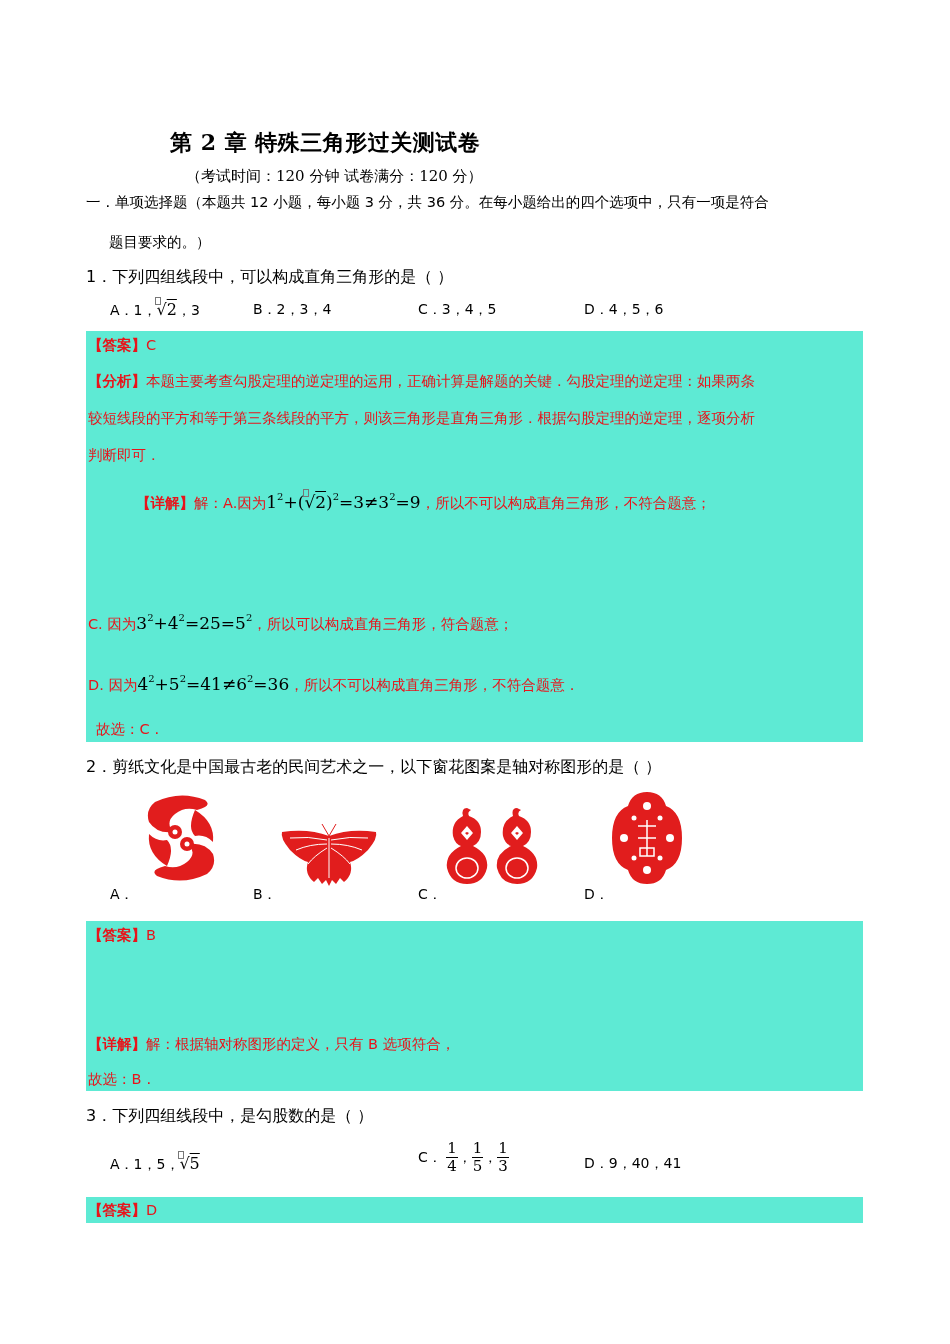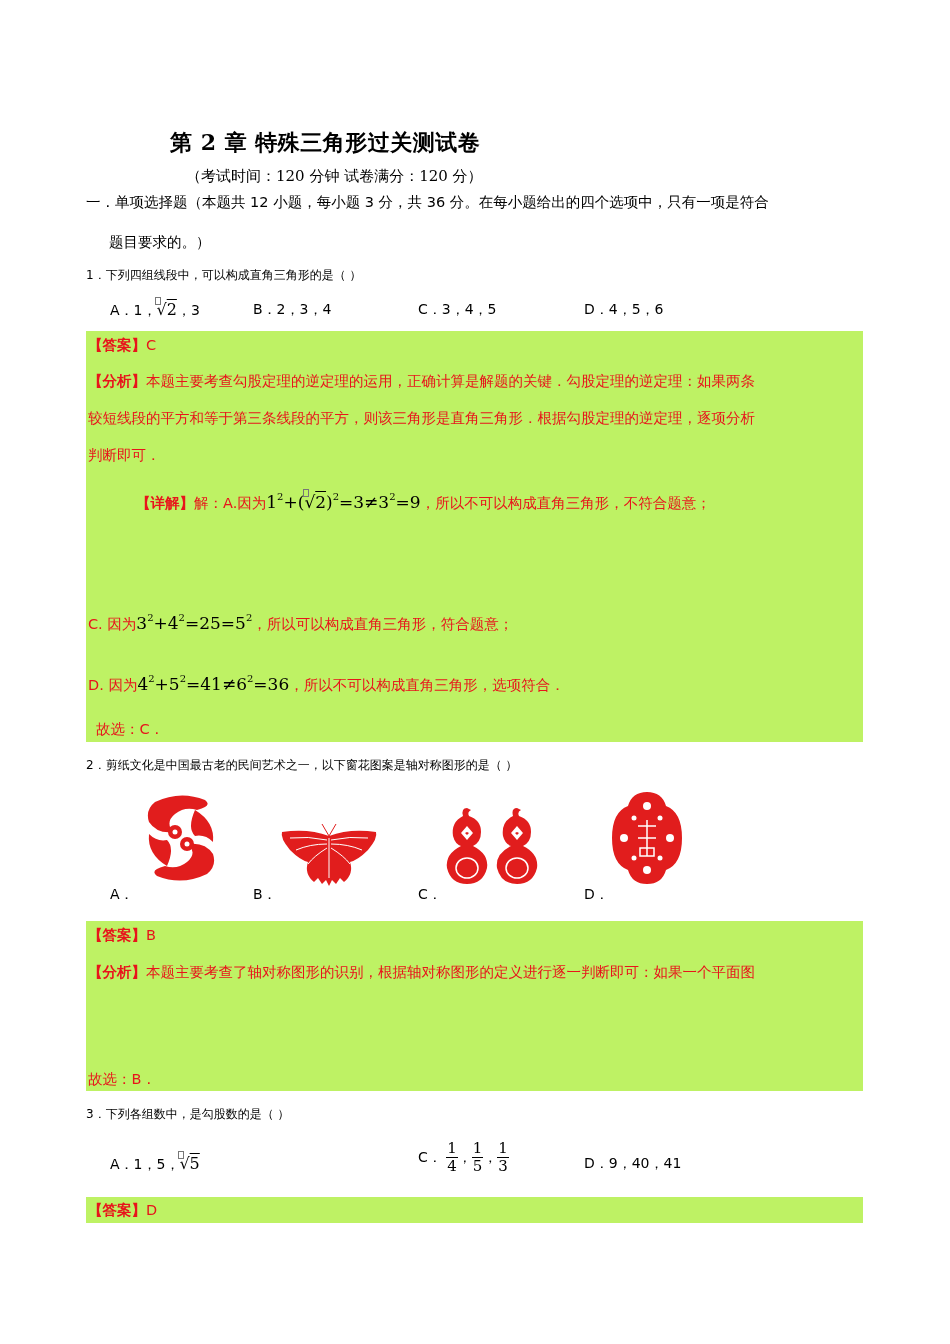--- a/index.html
+++ b/index.html
@@ -3,23 +3,23 @@
 <meta charset="utf-8">
 <style>
   html, body { margin:0; padding:0; background:#ffffff; }
   body { width:950px; height:1344px; position:relative; overflow:hidden;
          font-family:"DejaVu Sans","Liberation Sans",sans-serif; color:#000; }
   .abs { position:absolute; white-space:nowrap; }
   .title { left:170px; top:128px; font-size:22px; font-weight:bold; font-family:"DejaVu Serif","Liberation Serif",serif; letter-spacing:0.5px; }
   .subtitle { left:186px; top:167px; font-size:15px; font-family:"DejaVu Serif","Liberation Serif",serif; }
   .section { left:86px; top:193px; font-size:14.5px; }
   .section2 { left:109px; top:233px; font-size:14.5px; }
-  .q { font-size:12px; }
+  .q { font-size:16px; }
   .opt { font-size:14px; }
-  .block { position:absolute; left:86px; width:777px; background:#bef264; }
+  .block { position:absolute; left:86px; width:777px; background:#5eead4; }
   .red { color:#e8141b; }
   .line { position:absolute; left:2px; font-size:14.5px; white-space:nowrap; }
   .math { font-family:"DejaVu Serif","Liberation Serif",serif; font-size:17px; color:#000; }
   .math sup { font-size:10px; vertical-align:8px; }
   .root { position:relative; display:inline-block; }
   .root .idx { position:absolute; left:-1px; top:-3px; width:6px; height:8px; border:1px solid #777; box-sizing:border-box; }
   .frac { display:inline-flex; flex-direction:column; align-items:center; vertical-align:middle; font-family:"DejaVu Serif","Liberation Serif",serif; font-size:15px; line-height:17px; }
   .frac .n { border-bottom:1px solid #000; padding:0 1px; }
   .fig { position:absolute; }
   .figlabel { position:absolute; font-size:14px; }
@@ -51,21 +51,21 @@
   </div>
   <div class="line red" style="top:78px;">较短线段的平方和等于第三条线段的平方，则该三角形是直角三角形．根据勾股定理的逆定理，逐项分析</div>
   <div class="line red" style="top:115px;">判断即可．</div>
   <div class="line red" style="top:160px;margin-left:48px;">
     <span style="font-weight:bold;">【详解】</span><span>解：A.因为</span><span class="math">1<sup>2</sup>+(<span class="root"><span class="idx"></span>√<span style="text-decoration:overline;">2</span></span>)<sup>2</sup>=3≠3<sup>2</sup>=9</span><span>，所以不可以构成直角三角形，不符合题意；</span>
   </div>
   <div class="line red" style="top:281px;">
     <span>C. 因为</span><span class="math">3<sup>2</sup>+4<sup>2</sup>=25=5<sup>2</sup></span><span>，所以可以构成直角三角形，符合题意；</span>
   </div>
   <div class="line red" style="top:342px;">
-    <span>D. 因为</span><span class="math">4<sup>2</sup>+5<sup>2</sup>=41≠6<sup>2</sup>=36</span><span>，所以不可以构成直角三角形，选项符合．</span>
+    <span>D. 因为</span><span class="math">4<sup>2</sup>+5<sup>2</sup>=41≠6<sup>2</sup>=36</span><span>，所以不可以构成直角三角形，不符合题意．</span>
   </div>
   <div class="line red" style="top:389px;margin-left:8px;">故选：C．</div>
 </div>
 
 <div class="abs q" style="left:86px;top:757px;">
   <span>2．</span><span>剪纸文化是中国最古老的民间艺术之一，以下窗花图案是轴对称图形的是（        ）</span>
 </div>
 
 <svg class="fig" style="left:135px;top:792px;" width="92" height="92" viewBox="0 0 92 92">
   <g fill="#e11d1d">
@@ -131,28 +131,28 @@
 
 <div class="figlabel" style="left:110px;top:886px;">A．</div>
 <div class="figlabel" style="left:253px;top:886px;">B．</div>
 <div class="figlabel" style="left:418px;top:886px;">C．</div>
 <div class="figlabel" style="left:584px;top:886px;">D．</div>
 
 <div class="block" style="top:921px;height:170px;">
   <div class="line red" style="top:5px;">
     <span style="font-weight:bold;">【答案】</span><span>B</span>
   </div>
-  <div class="line red" style="top:42px;">
-    <span style="font-weight:bold;">【分析】</span><span>本题主要考查了轴对称图形的识别，根据轴对称图形的定义进行逐一判断即可：如果一个平面图</span>
+  <div class="line red" style="top:114px;">
+    <span style="font-weight:bold;">【详解】</span><span>解：根据轴对称图形的定义，只有 B 选项符合，</span>
   </div>
   <div class="line red" style="top:149px;">故选：B．</div>
 </div>
 
 <div class="abs q" style="left:86px;top:1106px;">
-  <span>3．</span><span>下列各组数中，是勾股数的是（    ）</span>
+  <span>3．</span><span>下列四组线段中，是勾股数的是（    ）</span>
 </div>
 <div class="abs opt" style="left:110px;top:1154px;">
   <span>A．1，5，</span><span class="root math" style="font-size:16px;"><span class="idx"></span>√<span style="text-decoration:overline;">5</span></span>
 </div>
 <div class="abs opt" style="left:253px;top:1155px;margin-top:44px;">B．0.6，0.8，1</div>
 <div class="abs opt" style="left:418px;top:1140px;">
   <span style="vertical-align:middle;">C．</span>
   <span class="frac">
       <span class="n">1</span>
       <span>4</span>

